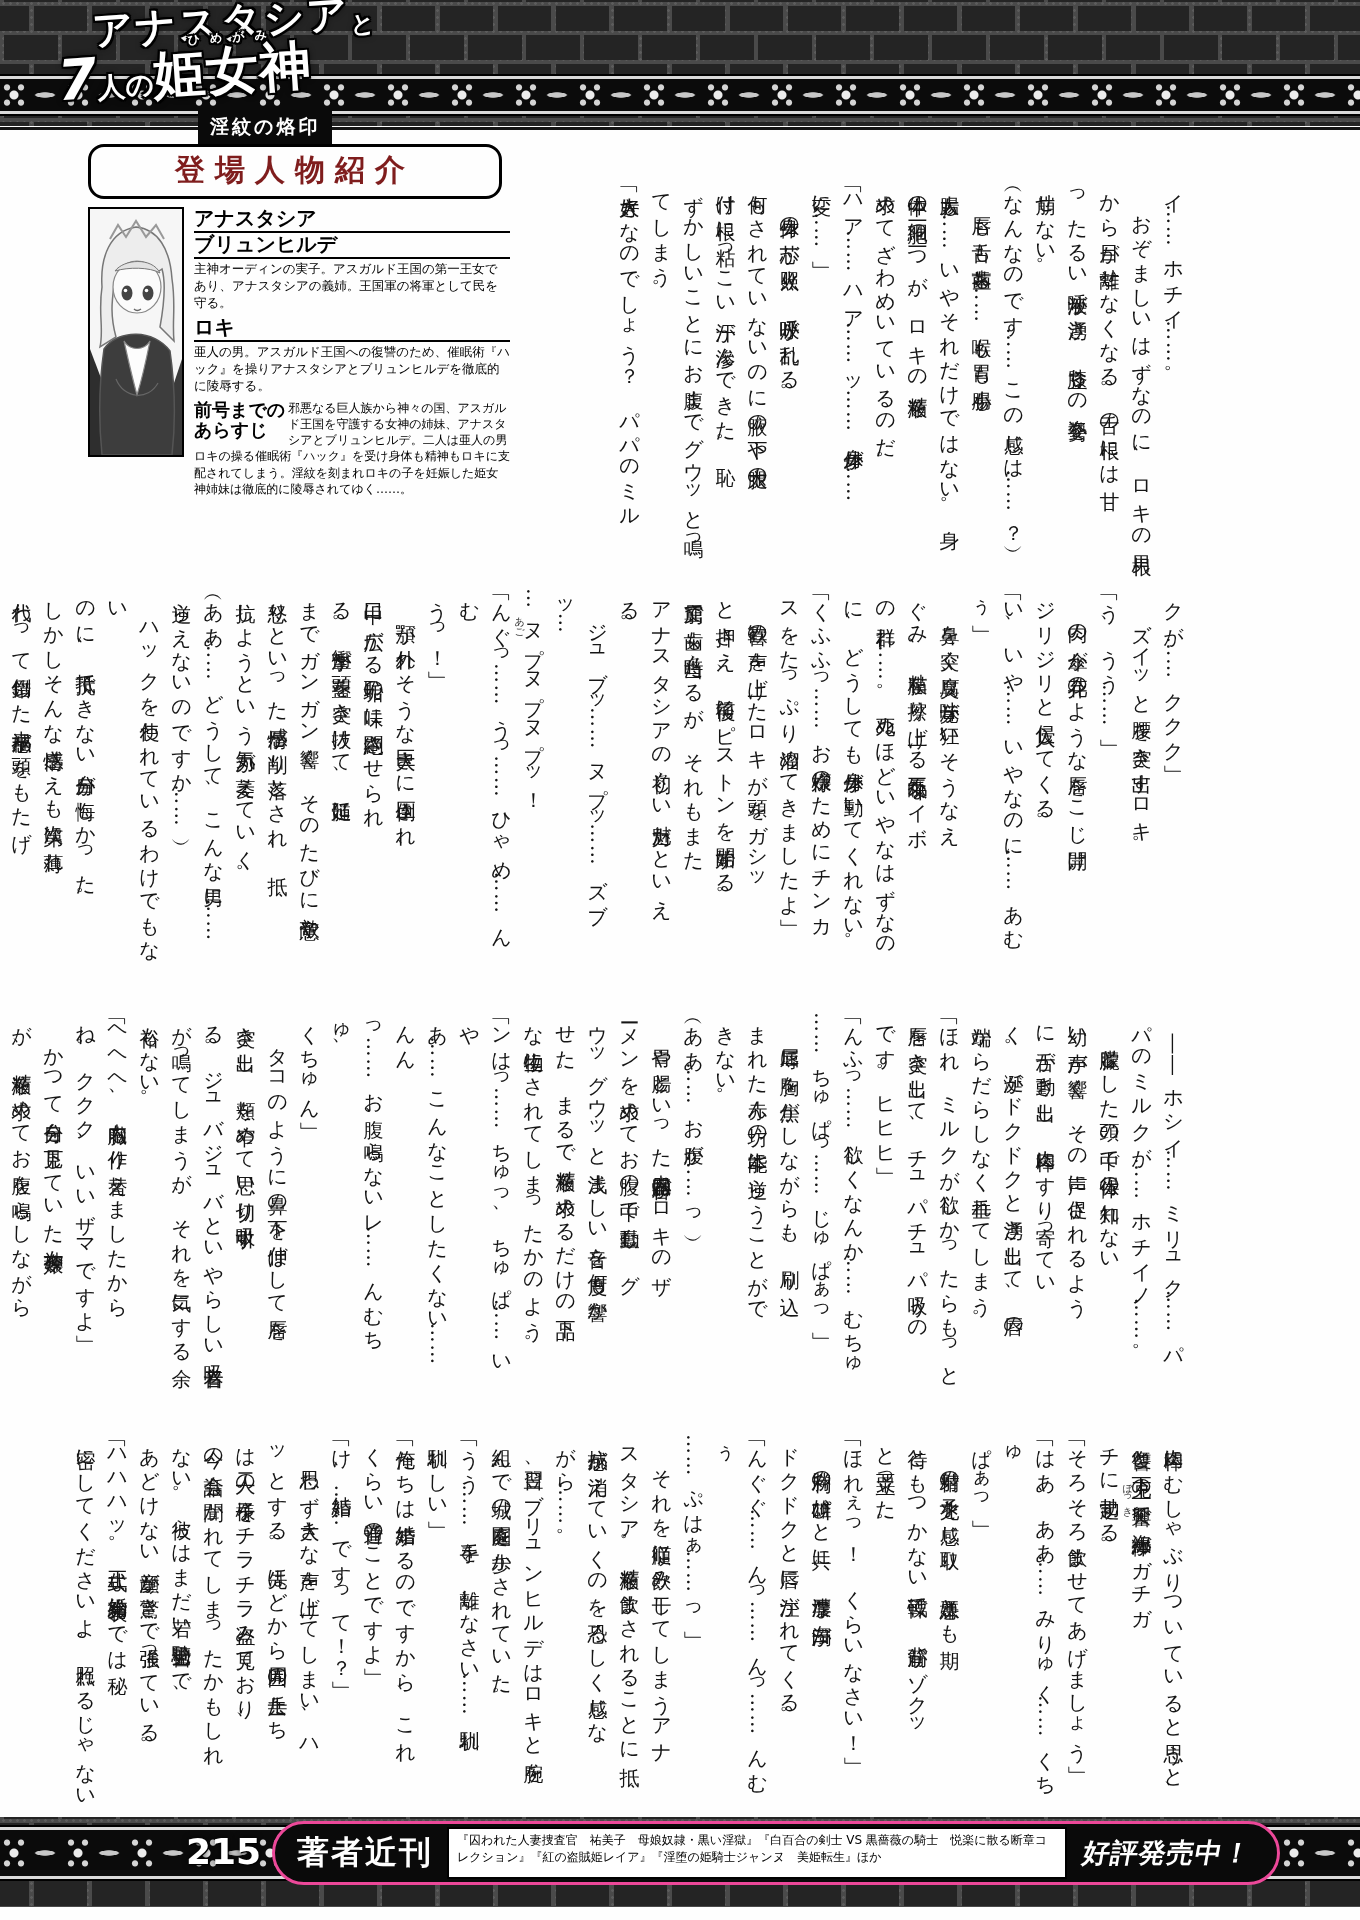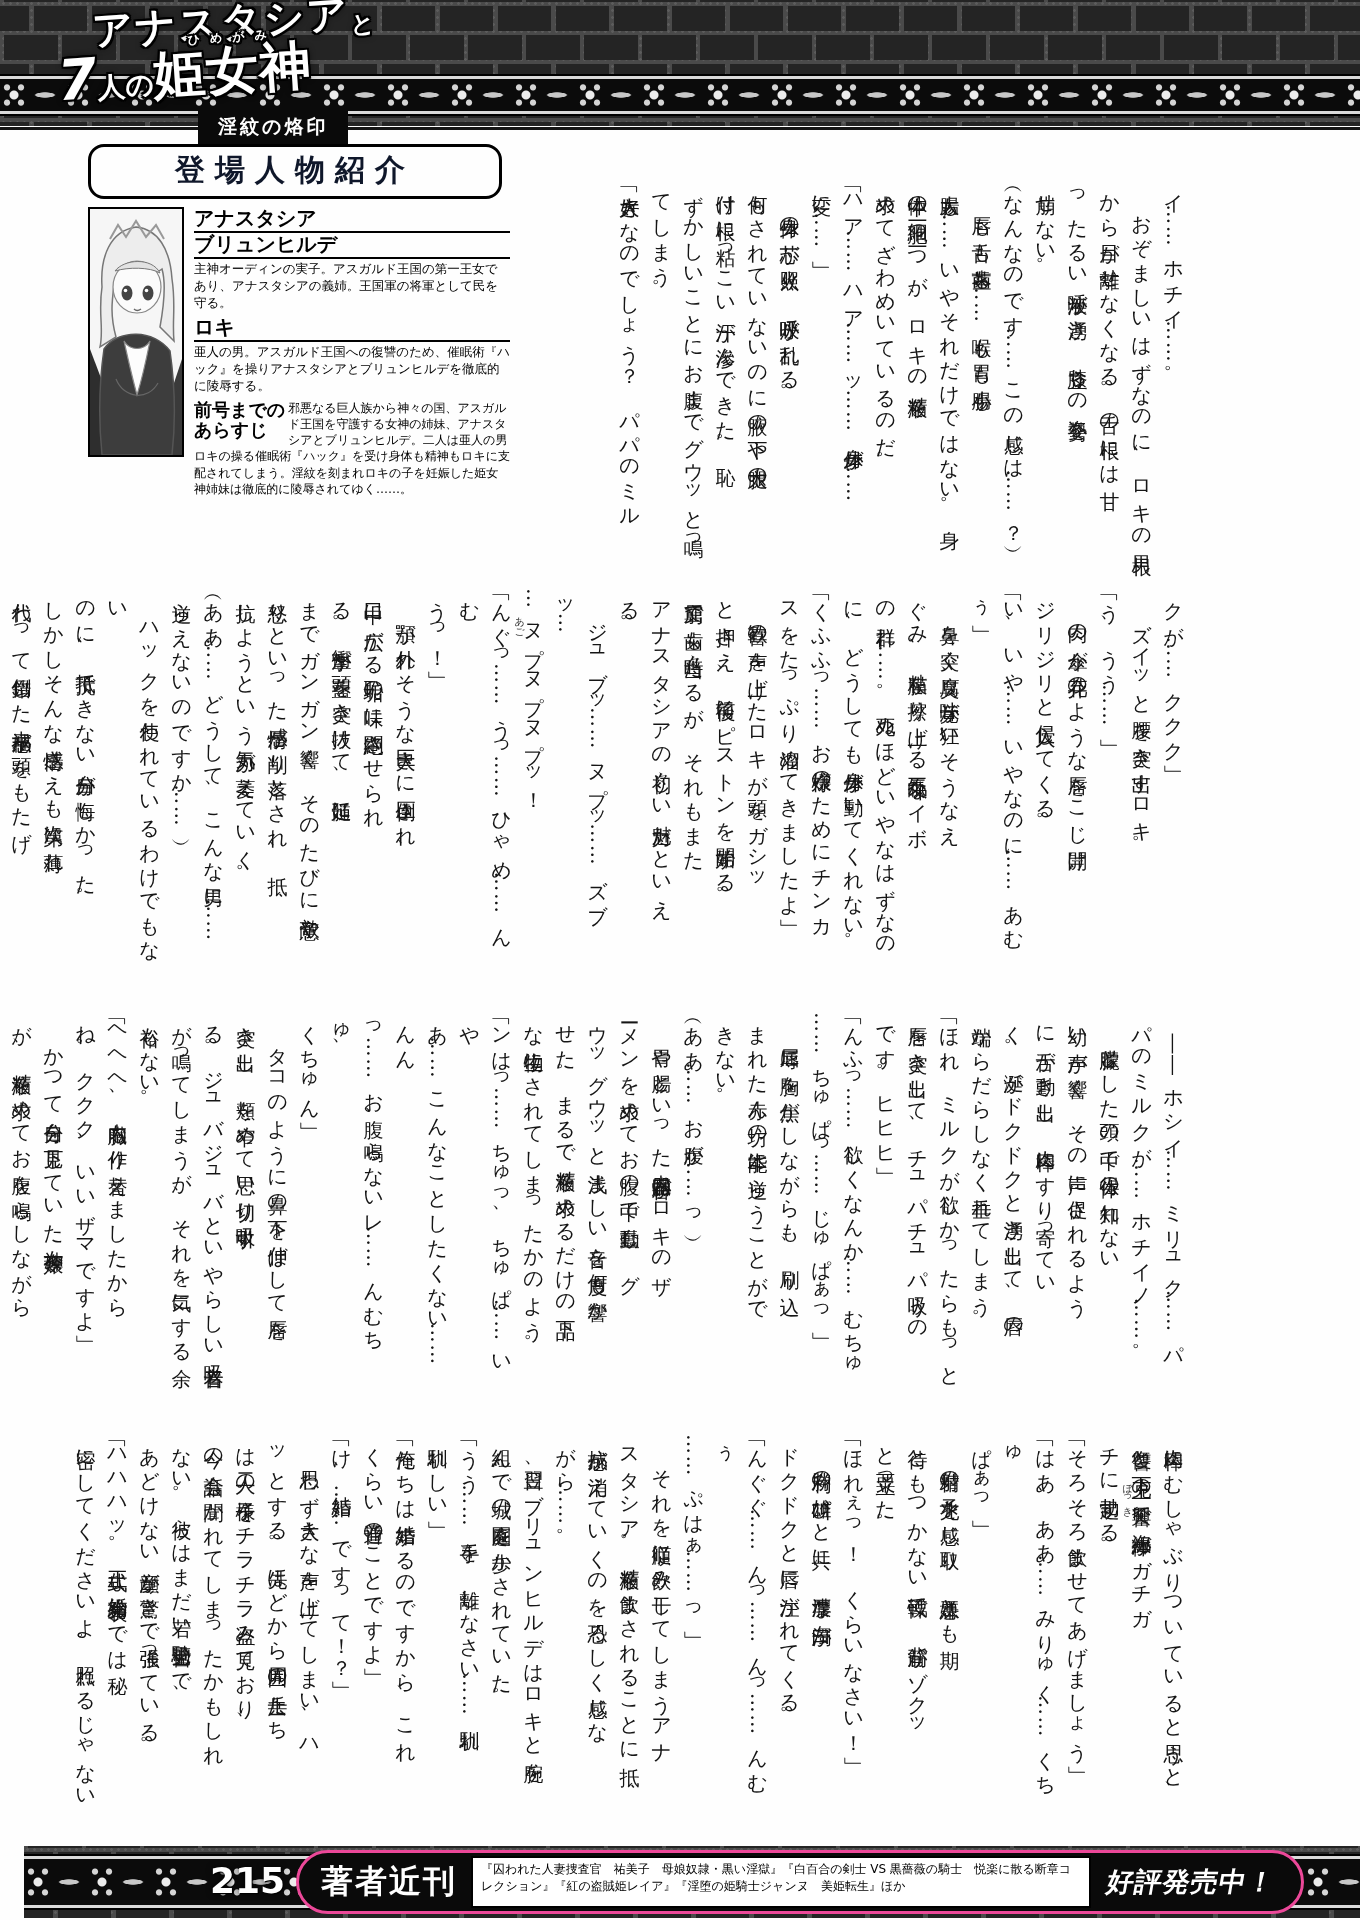--- a/index.html
+++ b/index.html
@@ -42,47 +42,47 @@
   .logo-to{font-size:24px;vertical-align:-6px;}
   .logo-line2{line-height:1;margin-top:-4px;white-space:nowrap;}
   .logo-num{font-size:56px;font-style:italic;}
   .logo-small{font-size:28px;}
   .logo-main-wrap{position:relative;display:inline-block;}
   .logo-main{font-size:52px;letter-spacing:1px;}
   .logo-furigana{position:absolute;top:-13px;left:4px;right:0;text-align:center;
         font-size:12px;letter-spacing:10px;font-weight:bold;}
   .logo-subtitle{position:absolute;top:110px;left:198px;z-index:7;background:#0a0a0a;color:#fff;
         font-family:"DejaVu Sans","Liberation Sans",sans-serif;font-weight:bold;font-size:19px;
-        letter-spacing:3px;text-align:center;padding:4px 20px;}
+        letter-spacing:3px;text-align:center;padding:4px 12px;}
   
   .char-panel{position:absolute;left:76px;top:138px;width:438px;height:324px;
         font-family:"DejaVu Sans","Liberation Sans",sans-serif;}
   .char-title{margin:6px 12px 8px 12px;border:3.5px solid #000;border-radius:16px;
-        text-align:center;font-weight:bold;font-size:30px;letter-spacing:10px;padding:3px 0 5px 0;color:#0f172a;}
+        text-align:center;font-weight:bold;font-size:30px;letter-spacing:10px;padding:3px 0 5px 0;color:#7f1d1d;}
   .char-row{display:flex;margin:0 4px 0 12px;}
   .char-portrait{width:92px;height:246px;border:2px solid #000;flex:0 0 auto;background:#f6f6f6;}
   .char-textcol{margin-left:10px;flex:1;min-width:0;}
   .char-name{font-weight:bold;font-size:20px;line-height:1.15;border-bottom:2px solid #000;padding-bottom:1px;color:#000;}
   .char-desc{font-size:12.5px;line-height:1.34;margin:2px 0 5px 0;color:#000;}
   .synopsis{margin-top:3px;font-size:12px;line-height:1.36;color:#000;}
   .synopsis-label{float:left;width:94px;font-weight:bold;font-size:18px;line-height:1.15;color:#000;}
   
   .tband{position:absolute;right:170px;height:372px;writing-mode:vertical-rl;
         font-size:20px;line-height:32px;letter-spacing:1.5px;color:#151515;}
   .tband-1{top:180px;}
   .tband-2{top:588px;}
   .tband-3{top:1012px;}
   .tband-4{top:1434px;}
   .tcol{margin:0;padding:0;}
   .furi{position:absolute;writing-mode:vertical-rl;font-size:10px;letter-spacing:0;color:#333;
         font-family:"DejaVu Sans","Liberation Sans",sans-serif;}
   .furi-ago{top:610px;right:834px;}
   .furi-bokki{top:1477px;right:226px;}
   
-  .footer{position:absolute;bottom:2px;left:0;right:0;height:72px;margin-left:24px;}
+  .footer{position:absolute;bottom:13px;left:0;right:0;height:90px;}
   .footer-brick{position:absolute;inset:0;}
   .footer-ornament{position:absolute;top:8px;left:0;right:0;height:52px;}
   .page-number{position:absolute;left:186px;top:14px;z-index:5;color:#fff;
         font-family:"DejaVu Sans","Liberation Sans",sans-serif;font-weight:bold;font-size:36px;
         text-shadow:0 0 6px #000,1px 1px 0 #000;}
   .footer-pill{position:absolute;left:272px;top:4px;height:58px;z-index:6;
         display:flex;align-items:center;background:#0a0a0a;border:3px solid #ec4899;
         border-radius:36px;padding:0 26px 0 22px;
         font-family:"DejaVu Sans","Liberation Sans",sans-serif;}
   .recent-label{color:#fff;font-weight:bold;font-size:32px;letter-spacing:2px;white-space:nowrap;}

